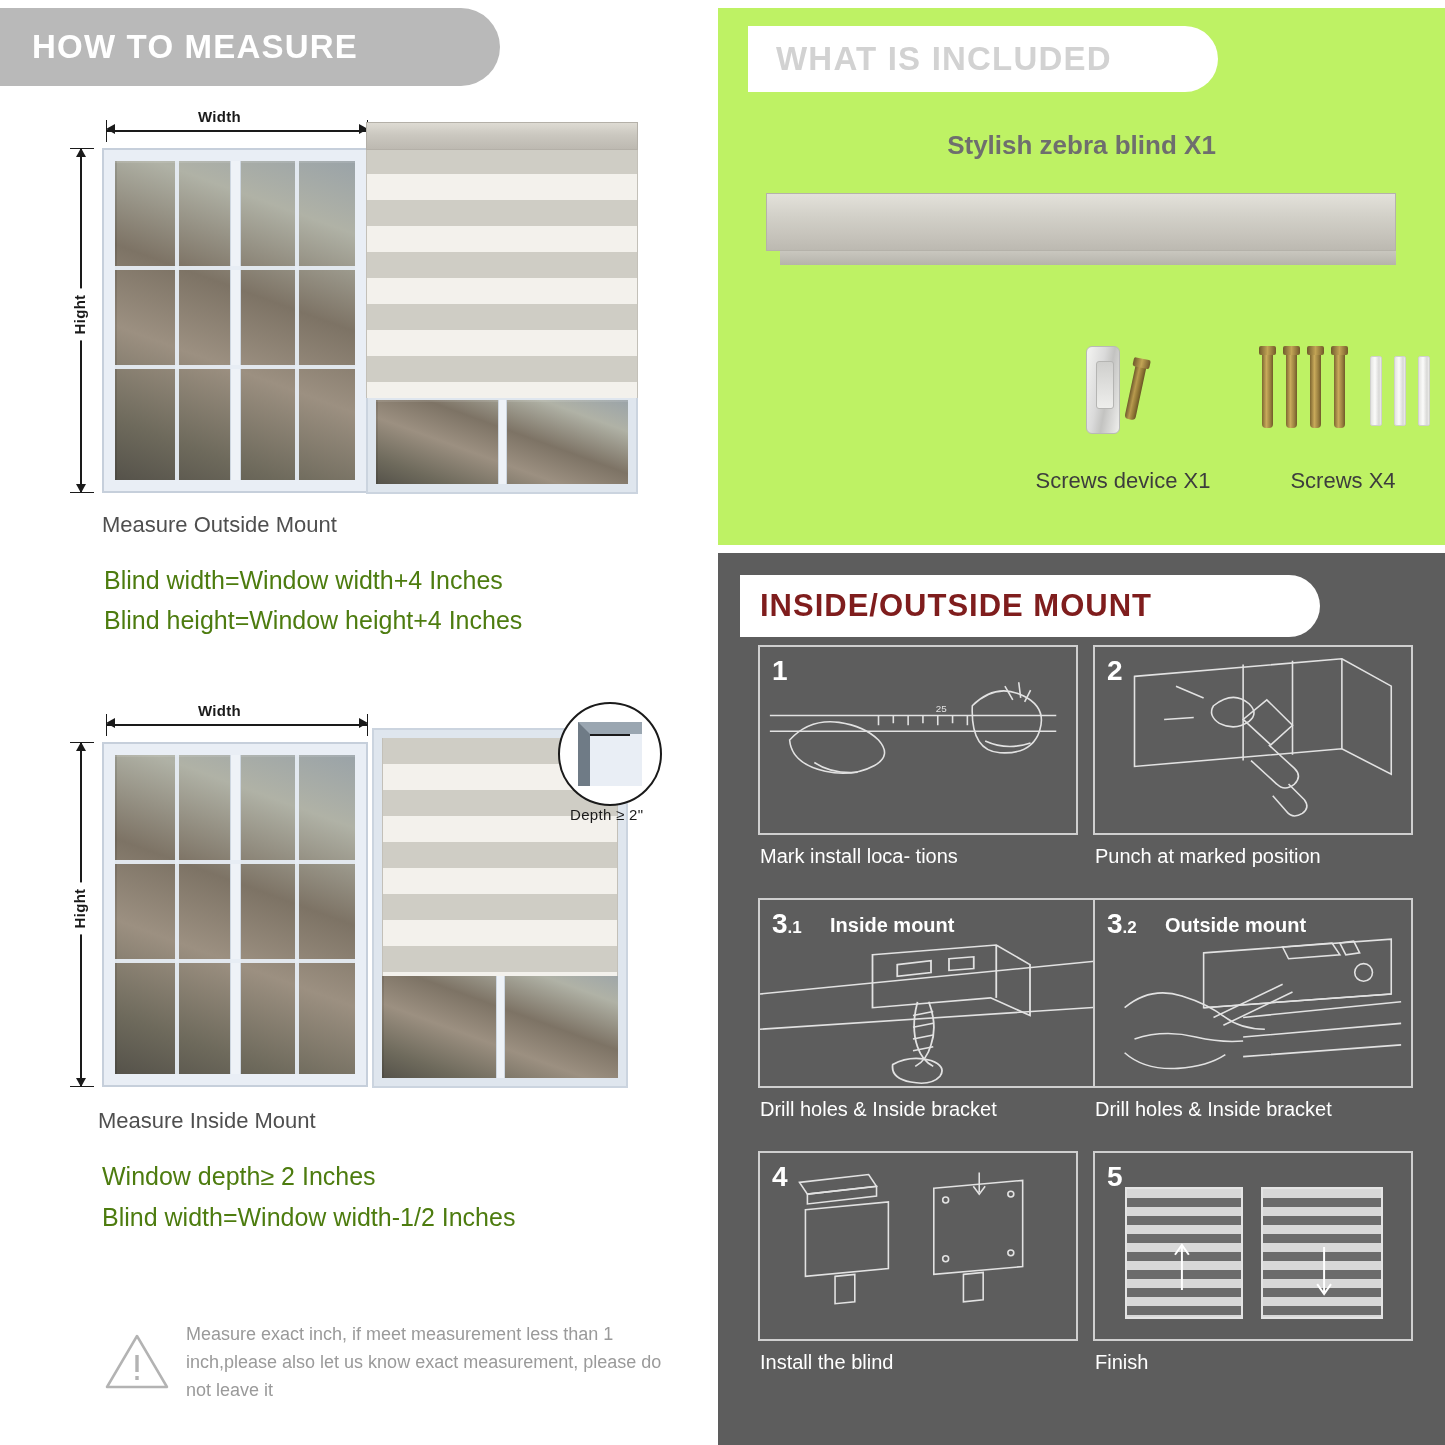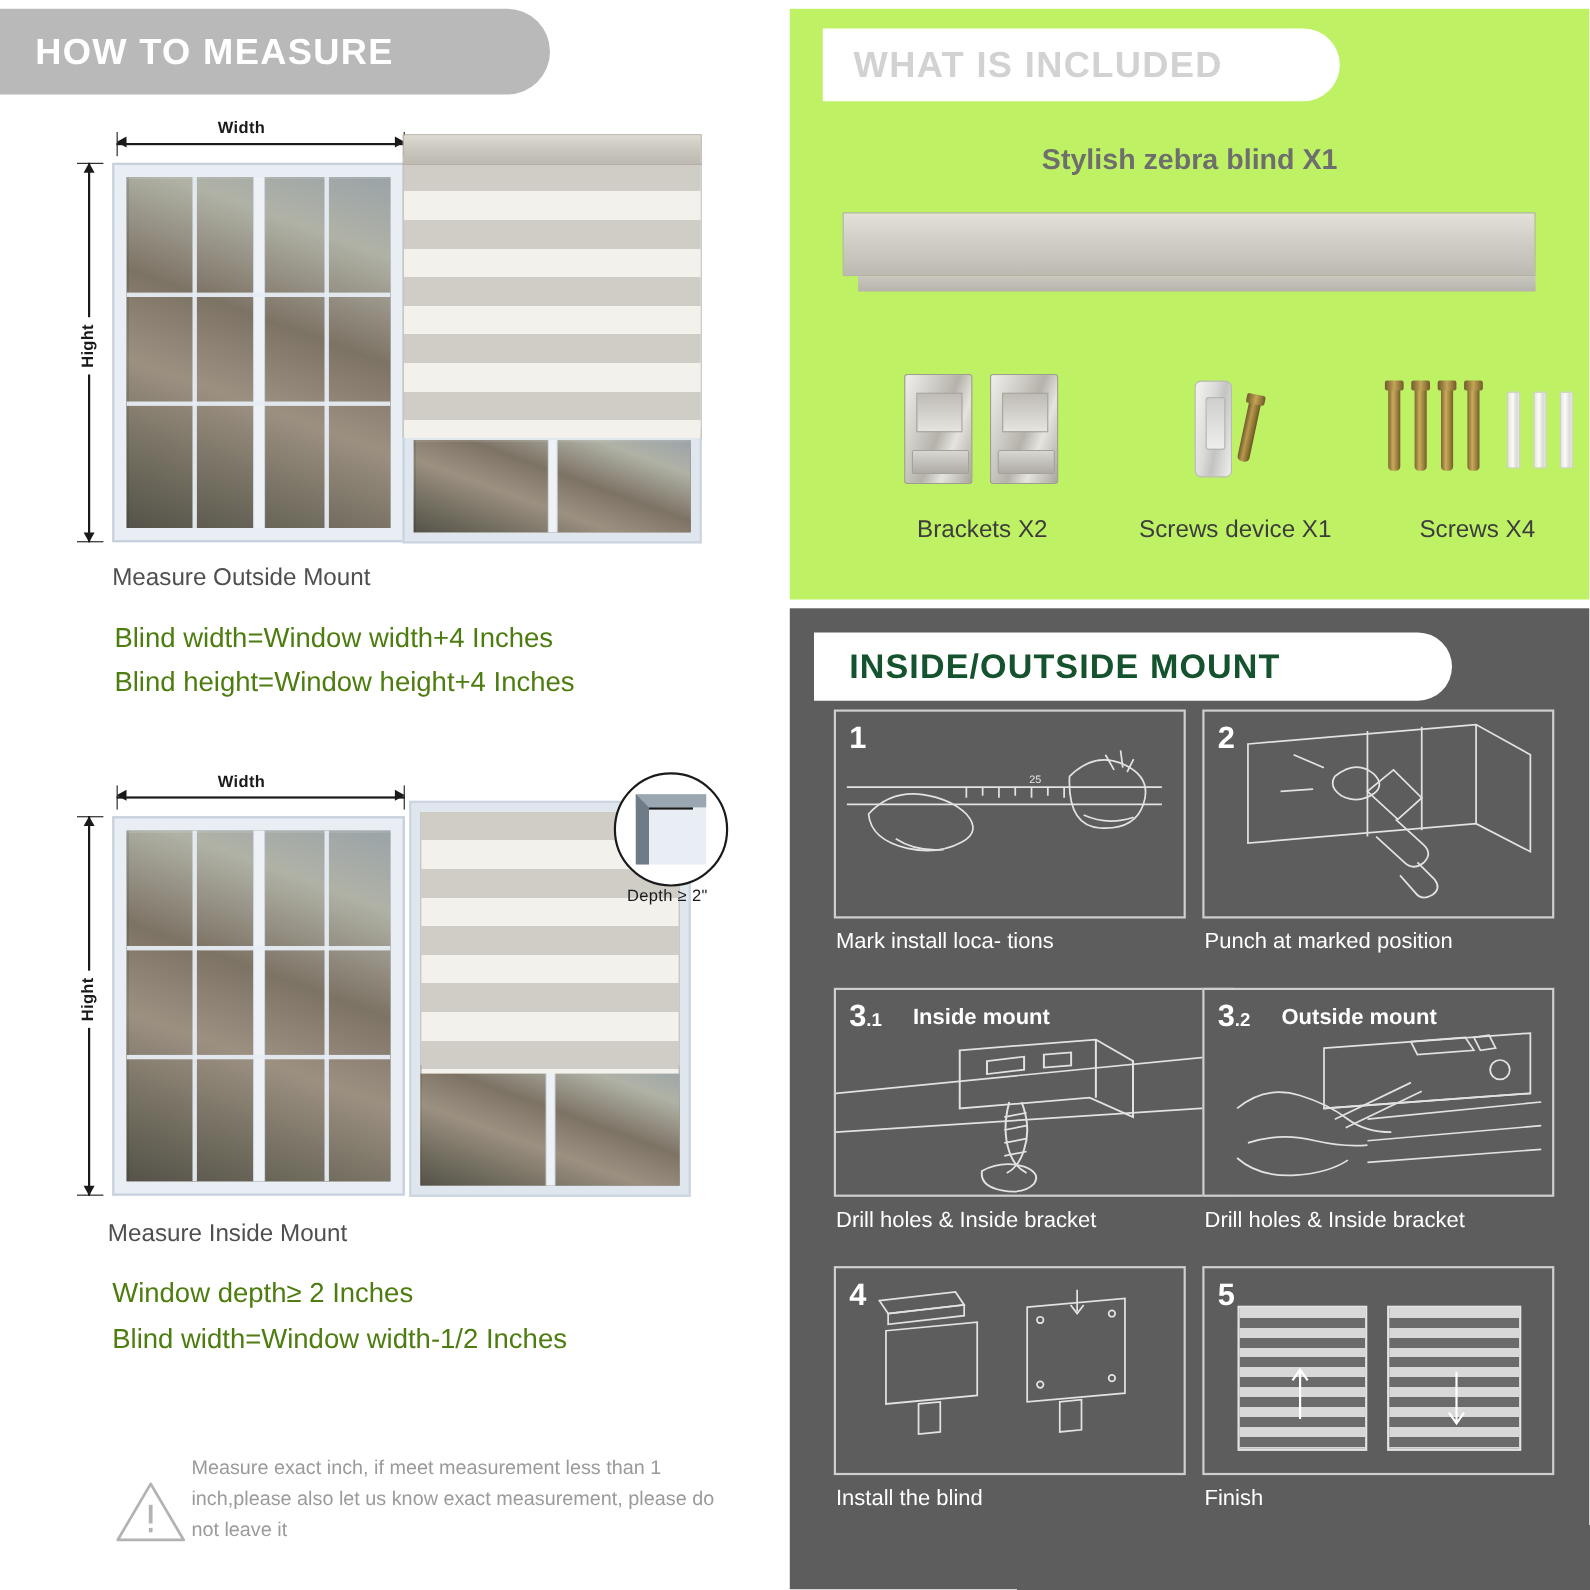--- a/index.html
+++ b/index.html
@@ -80,21 +80,21 @@
     background:#dfe6ee;border:2px solid #cbd4df;box-sizing:border-box;padding:8px;
   }
 
   .sec-title{
     position:absolute;font-size:22px;color:#4f4f4f;font-weight:normal;
   }
   .sec-line{
     position:absolute;font-size:25px;color:#4d7c0f;
   }
 
-  .warn-wrap{position:absolute;display:flex;gap:4px;align-items:flex-end;}
+  .warn-wrap{position:absolute;display:flex;gap:16px;align-items:center;}
   .warn-tri{
     width:66px;height:58px;position:relative;flex:0 0 auto;
   }
   .warn-tri svg{display:block;}
   .warn-text{font-size:18px;color:#9a9a9a;line-height:28px;}
 
   
   .right-top{
     position:absolute;left:718px;top:8px;width:727px;height:537px;
     background:#bef264;
@@ -174,22 +174,22 @@
     border:1px solid #d0d0ce;border-radius:2px;box-sizing:border-box;
   }
 
   .right-bottom{
     position:absolute;left:718px;top:553px;width:727px;height:892px;
     background:#5d5d5d;
   }
   .hdr-mount{
     position:absolute;left:22px;top:22px;width:580px;height:62px;
     background:#ffffff;border-radius:0 34px 34px 0;
-    display:flex;align-items:center;padding-left:32px;
-    color:#14532d;font-size:31px;font-weight:bold;letter-spacing:1px;
+    display:flex;align-items:center;padding-left:20px;
+    color:#7f1d1d;font-size:31px;font-weight:bold;letter-spacing:1px;
     box-sizing:border-box;
   }
   .step{
     position:absolute;box-sizing:border-box;
   }
   .step-box{
     position:absolute;left:0;top:0;right:0;height:190px;
     border:2px solid #cfcfcf;box-sizing:border-box;background:#5d5d5d;
     overflow:hidden;
   }
@@ -332,25 +332,20 @@
 
     <div class="incl-title">Stylish zebra blind X1</div>
 
     <div class="headrail">
       <div class="front"></div>
       <div class="shadow"></div>
     </div>
 
     <div class="parts-row">
 
-      <div class="part" style="left:20px;top:0;width:230px;height:200px;">
-        <div class="bracket" style="left:44px;top:22px;"></div>
-        <div class="bracket" style="left:122px;top:22px;"></div>
-        <div class="part-label">Brackets X2</div>
-      </div>
 
       <div class="part" style="left:250px;top:0;width:230px;height:200px;">
         <div class="safety" style="left:78px;top:28px;"></div>
         <div class="screw" style="left:122px;top:46px;height:56px;transform:rotate(12deg);"></div>
         <div class="part-label">Screws device X1</div>
       </div>
 
       <div class="part" style="left:470px;top:0;width:230px;height:200px;">
         <div class="screw head" style="left:34px;top:34px;"></div>
         <div class="screw head" style="left:58px;top:34px;"></div>

